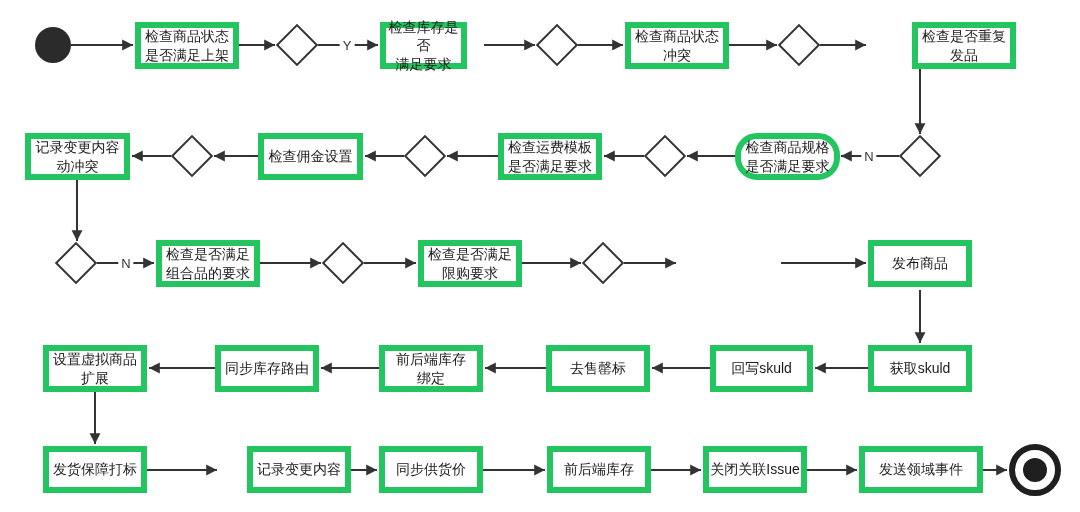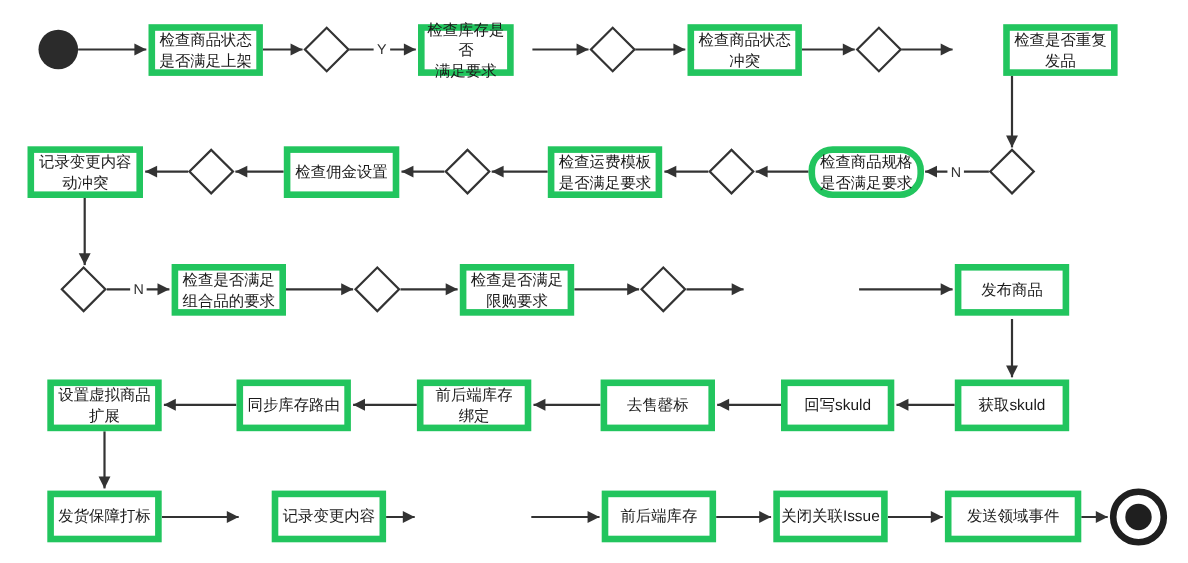--- a/index.html
+++ b/index.html
@@ -162,20 +162,21 @@
   <div class="node" style="left:710px; top:345px; width:103px;">回写skuld</div>
   <div class="node" style="left:546px; top:345px; width:104px;">去售罄标</div>
   <div class="node" style="left:379px; top:345px; width:104px;">前后端库存
 绑定</div>
   <div class="node" style="left:215px; top:345px; width:104px;text-align:center;">同步库存路由</div>
   <div class="node" style="left:43px;  top:345px; width:104px;">设置虚拟商品
 扩展</div>
 
   <div class="node" style="left:43px;  top:446px; width:104px;">发货保障打标</div>
   <div class="node" style="left:219px; top:446px; width:104px;margin-left:28px;">记录变更内容</div>
+  <div class="node" style="left:379px; top:446px; width:104px;">同步供货价</div>
   <div class="node" style="left:547px; top:446px; width:104px;">前后端库存</div>
   <div class="node" style="left:703px; top:446px; width:104px;">关闭关联Issue</div>
   <div class="node" style="left:859px; top:446px; width:124px;">发送领域事件</div>
 
   <div class="diamond" style="left:282px; top:30px;"></div>
   <div class="diamond" style="left:542px; top:30px;"></div>
   <div class="diamond" style="left:784px; top:30px;"></div>
   <div class="diamond" style="left:905px; top:141px;"></div>
   <div class="diamond" style="left:650px; top:141px;"></div>
   <div class="diamond" style="left:410px; top:141px;"></div>

